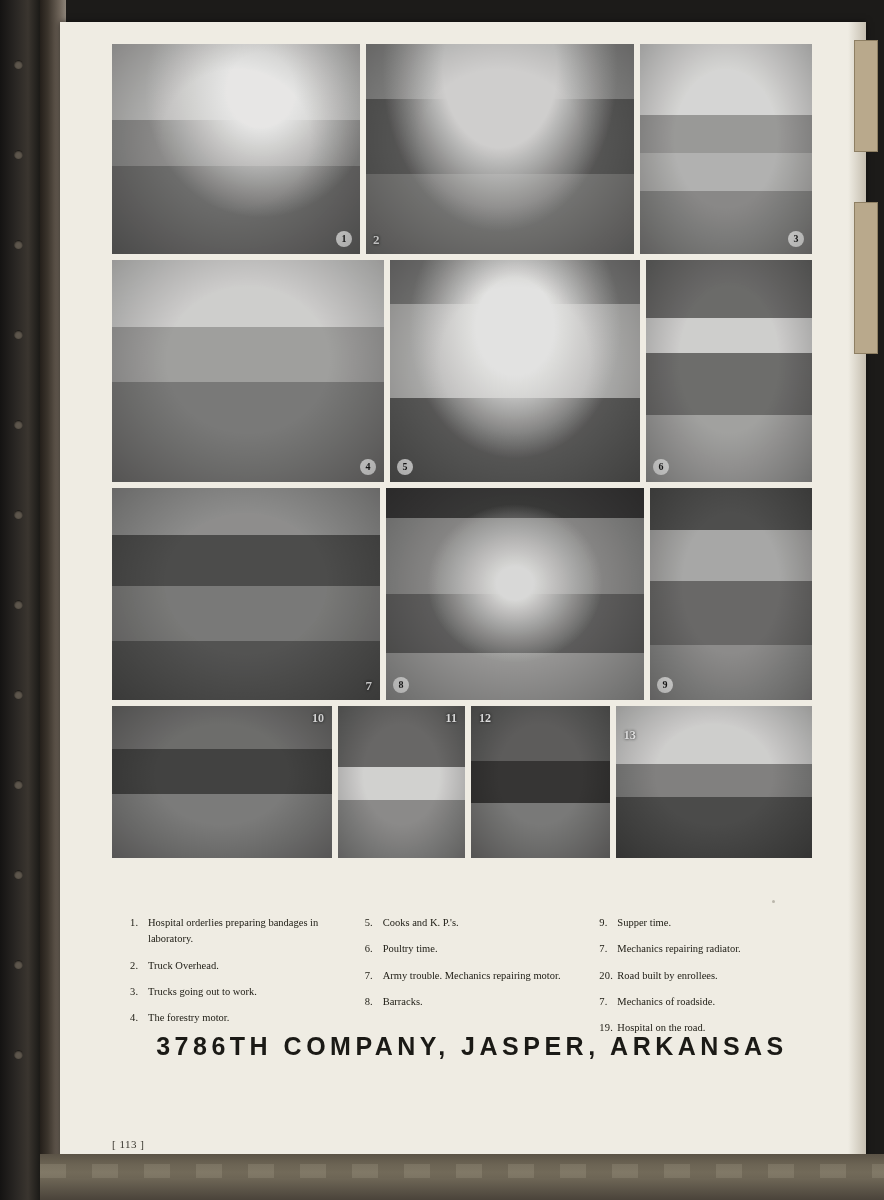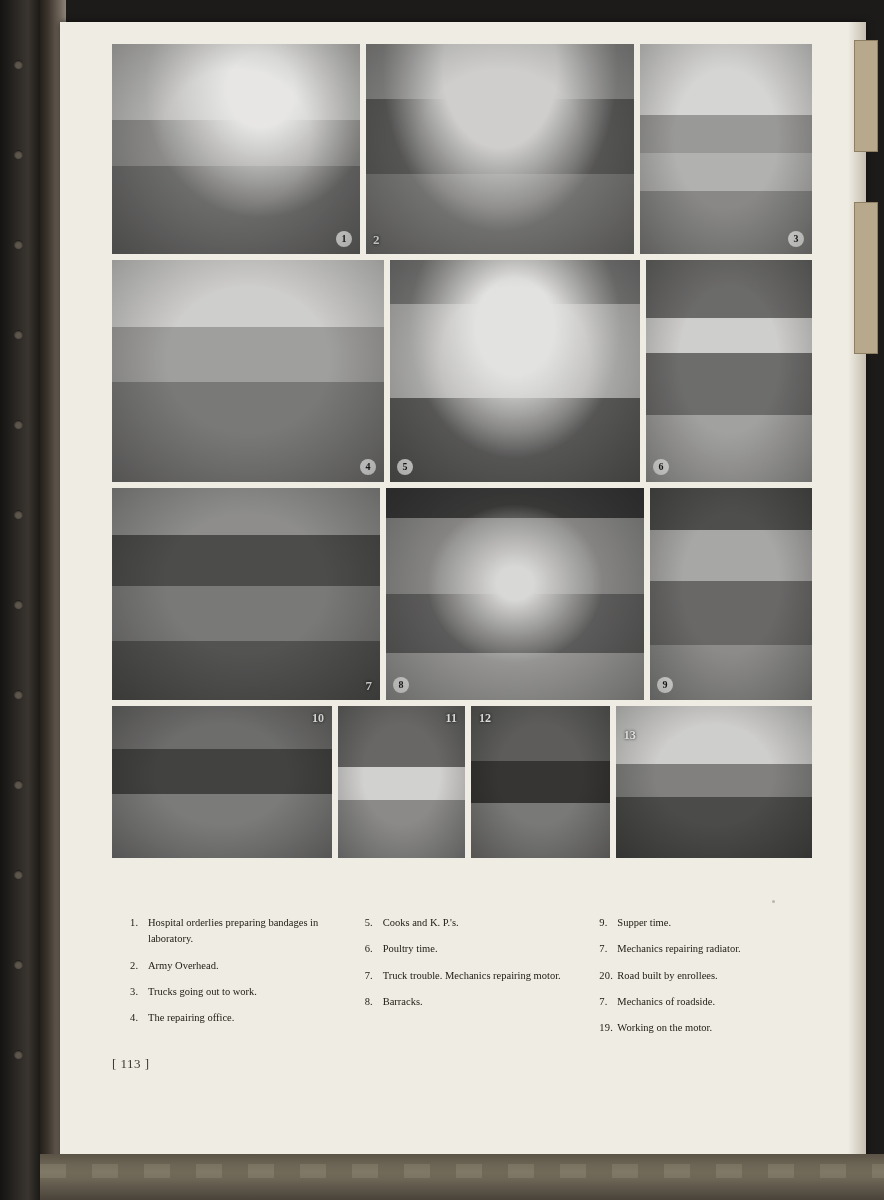--- a/index.html
+++ b/index.html
@@ -158,22 +158,22 @@
   .capitem{display:flex;margin-bottom:10px;}
   .capnum{width:18px;flex:none;letter-spacing:.2px;}
   .captext{flex:1;}
   .title{
     position:absolute;left:52px;top:1010px;width:720px;
     font-family:"Liberation Sans", sans-serif;
     font-size:25px;font-weight:bold;letter-spacing:4.5px;
     color:#1b1a16;text-align:center;
   }
   .folio{
-    position:absolute;left:52px;top:1034px;
-    font-size:13px;color:#3a372f;letter-spacing:.5px;
+    position:absolute;left:52px;top:1116px;
+    font-size:11px;color:#3a372f;letter-spacing:.5px;
   }
   .speck{position:absolute;background:rgba(90,84,70,.35);border-radius:50%;}
 </style>
 </head>
 <body>
 
 <div class="scan">
 
   <div class="binding">
     <div class="binding-holes">
@@ -258,44 +258,44 @@
 
     <div class="captions">
 
       <div class="capcol">
         <div class="capitem">
           <span class="capnum">1.</span>
           <span class="captext">Hospital orderlies preparing bandages in laboratory.</span>
         </div>
         <div class="capitem">
           <span class="capnum">2.</span>
-          <span class="captext">Army Overhead.</span>
+          <span class="captext">Truck Overhead.</span>
         </div>
         <div class="capitem">
           <span class="capnum">3.</span>
           <span class="captext">Trucks going out to work.</span>
         </div>
         <div class="capitem">
           <span class="capnum">4.</span>
-          <span class="captext">The repairing office.</span>
+          <span class="captext">The forestry motor.</span>
         </div>
       </div>
 
       <div class="capcol">
         <div class="capitem">
           <span class="capnum">5.</span>
           <span class="captext">Cooks and K. P.'s.</span>
         </div>
         <div class="capitem">
           <span class="capnum">6.</span>
           <span class="captext">Poultry time.</span>
         </div>
         <div class="capitem">
           <span class="capnum">7.</span>
-          <span class="captext">Truck trouble.   Mechanics repairing motor.</span>
+          <span class="captext">Army trouble.   Mechanics repairing motor.</span>
         </div>
         <div class="capitem">
           <span class="capnum">8.</span>
           <span class="captext">Barracks.</span>
         </div>
       </div>
 
       <div class="capcol">
         <div class="capitem">
           <span class="capnum">9.</span>
@@ -308,23 +308,24 @@
         <div class="capitem">
           <span class="capnum">20.</span>
           <span class="captext">Road built by enrollees.</span>
         </div>
         <div class="capitem">
           <span class="capnum">7.</span>
           <span class="captext">Mechanics of roadside.</span>
         </div>
         <div class="capitem">
           <span class="capnum">19.</span>
-          <span class="captext">Working on the motor.</span>
+          <span class="captext">Hospital on the road.</span>
         </div>
       </div>
 
     </div>
 
+    <div class="title">3786TH  COMPANY,  JASPER,  ARKANSAS</div>
     <div class="folio">[ 113 ]</div>
   </div>
 
   <div class="bottom-edge"></div>
 </div>
 
 </body></html>

